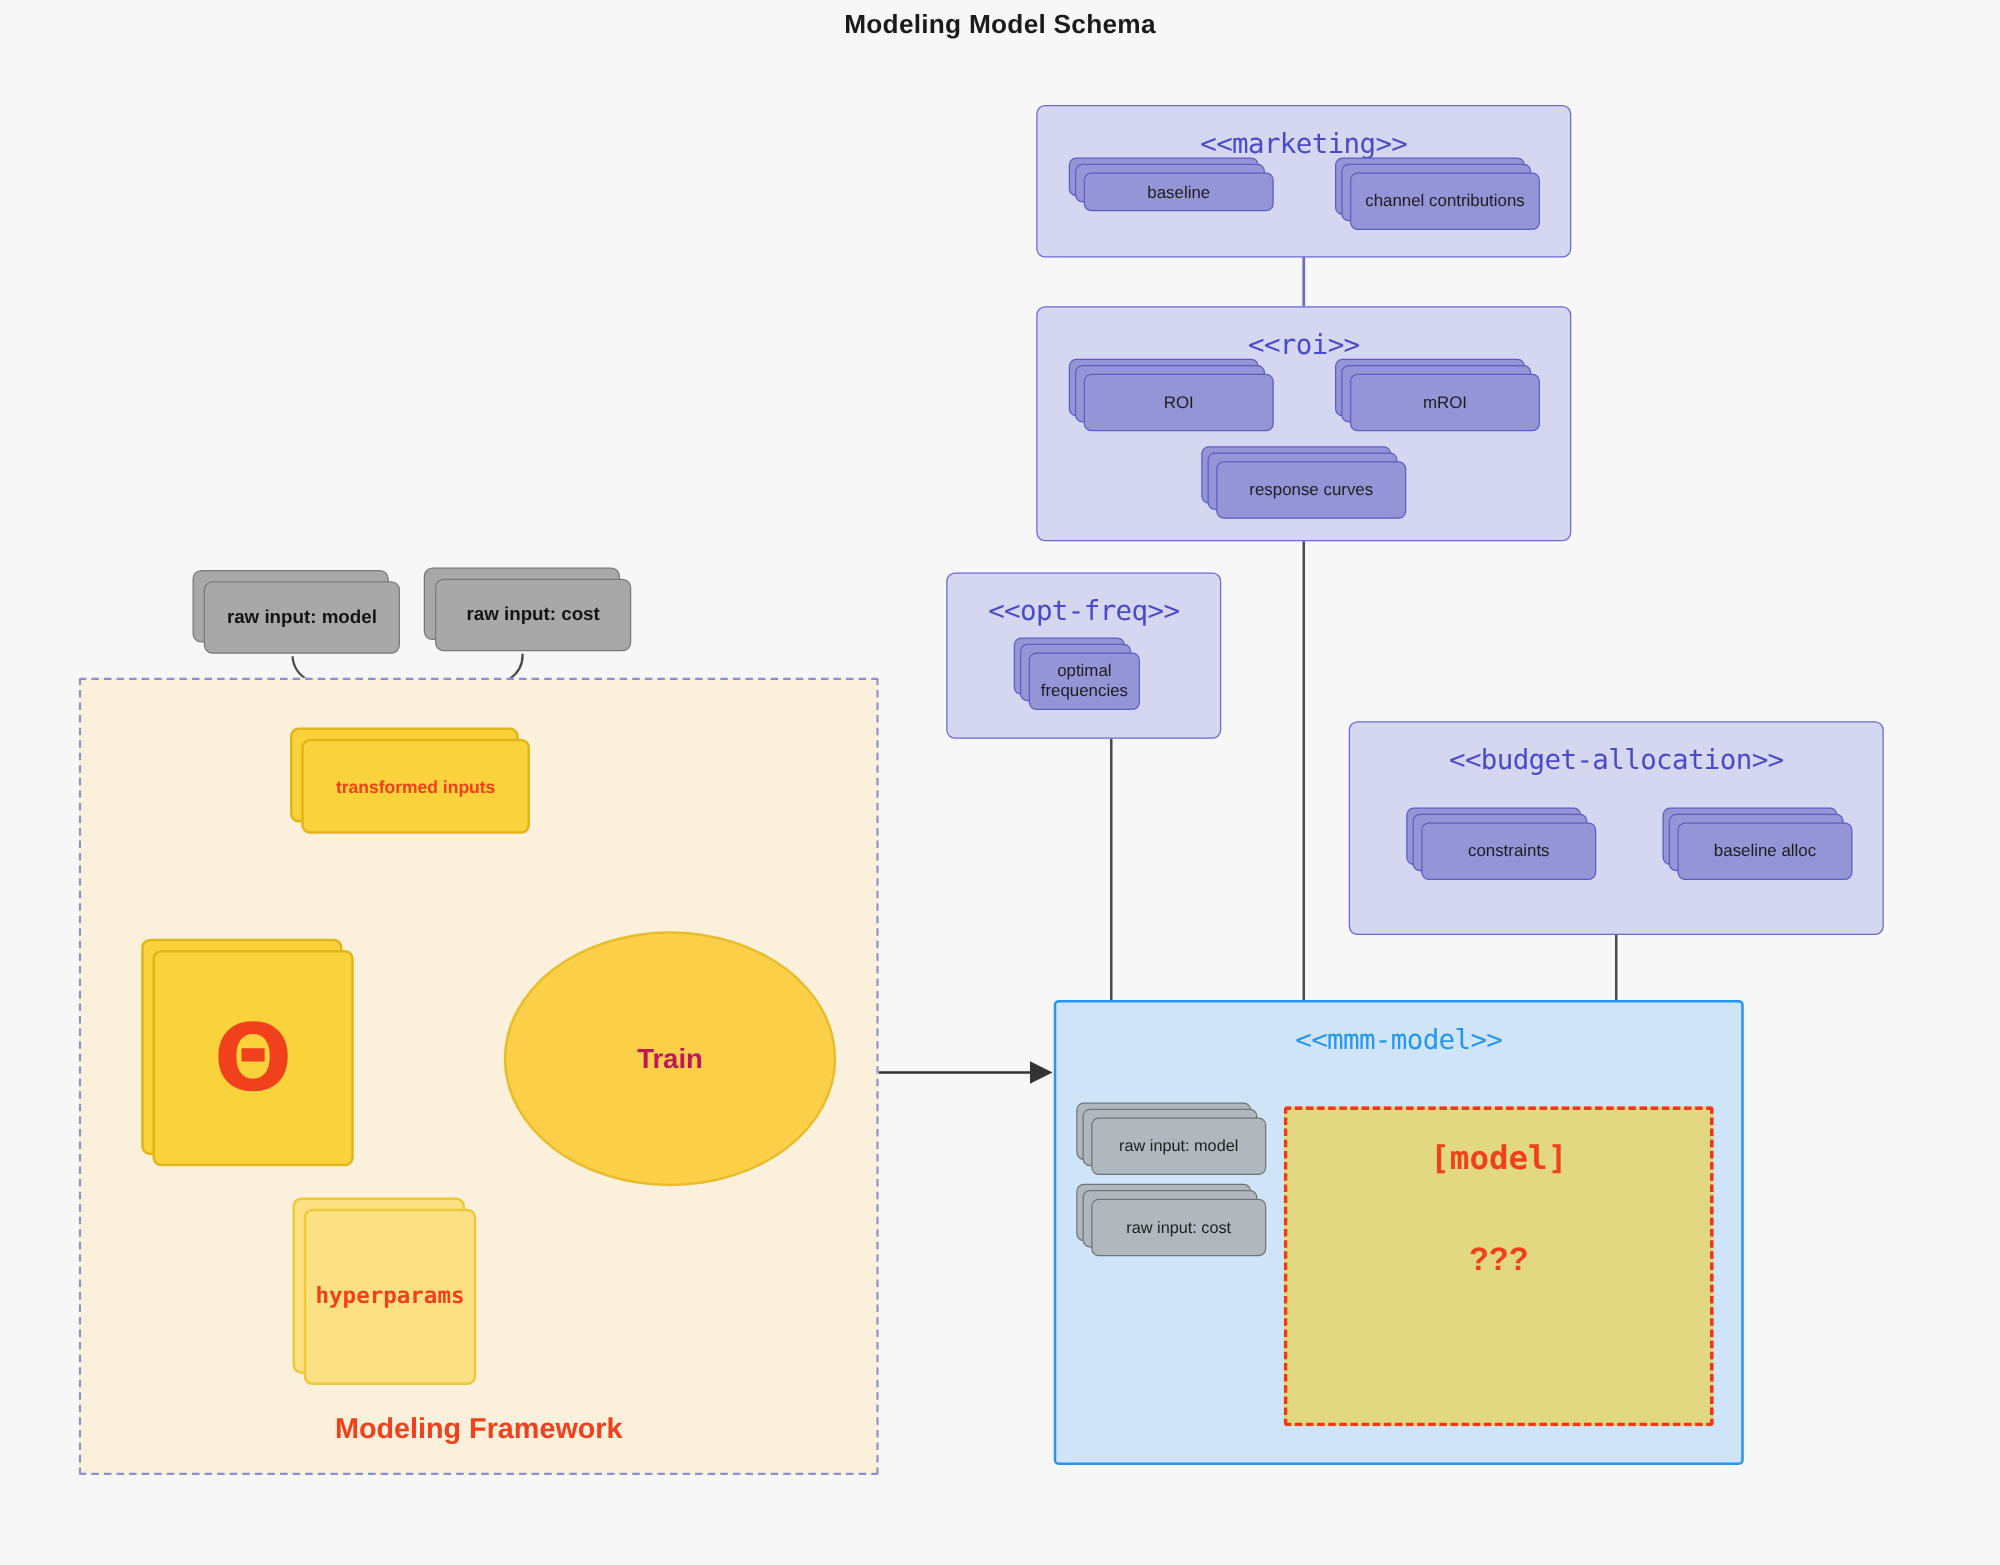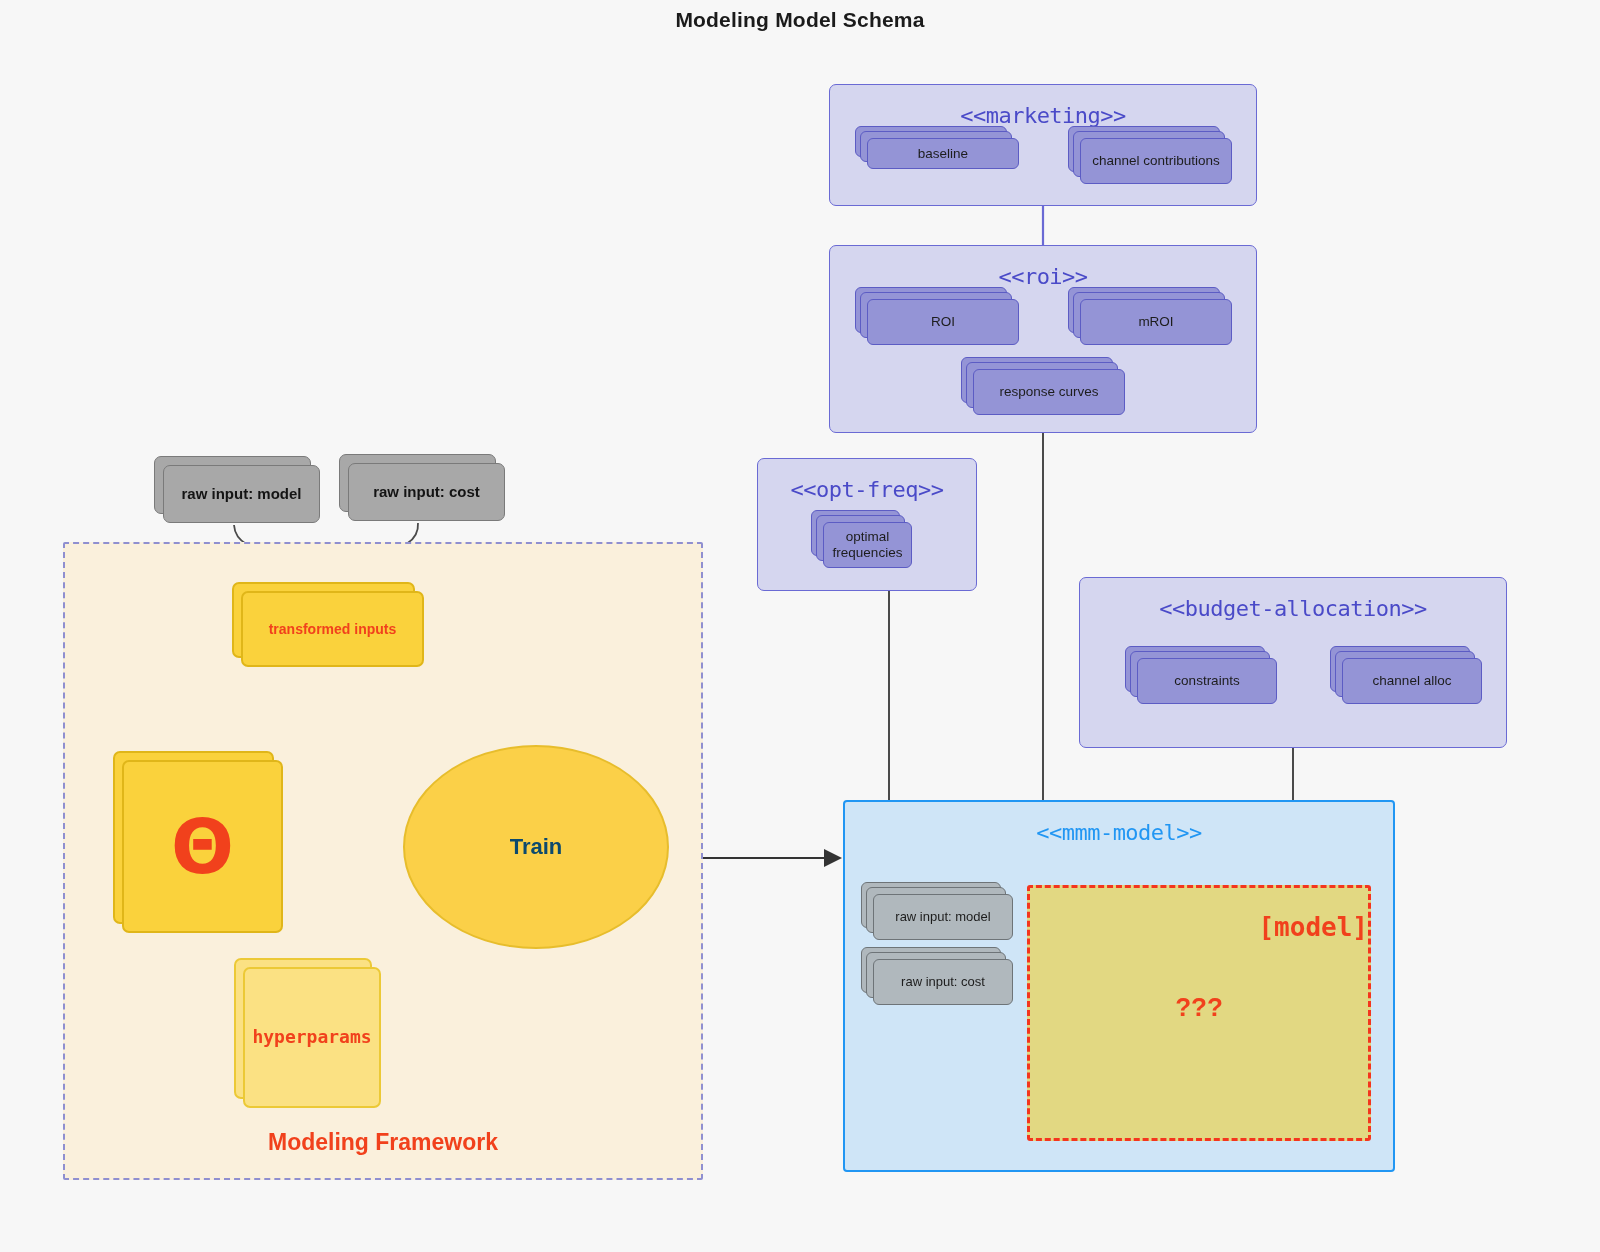--- a/index.html
+++ b/index.html
@@ -85,33 +85,33 @@
   .theta-glyph{
     font-family:"DejaVu Sans","Liberation Sans",sans-serif;
     font-size:74px;font-weight:bold;color:#f1411c;line-height:1;
   }
 
   
   .ellipse{
     position:absolute;border-radius:50%;
     background:#fbd048;border:2px solid #e7bd2c;
     display:flex;align-items:center;justify-content:center;
-    font-size:22px;font-weight:bold;color:#0c4a6e;
+    font-size:22px;font-weight:bold;color:#be185d;
     box-sizing:border-box;
   }
 
   
   .model-slot{
     position:absolute;box-sizing:border-box;
     background:#e2d882;
     border:3px dashed #f4351e;
     border-radius:3px;
   }
   .model-slot .slot-title{
-    position:absolute;left:0;right:0;top:24px;text-align:right;
+    position:absolute;left:0;right:0;top:24px;text-align:center;
     font-family:"DejaVu Sans Mono","Liberation Mono",monospace;
     font-size:26px;font-weight:bold;color:#f1411c;
   }
   .model-slot .slot-unknown{
     position:absolute;left:0;right:0;top:104px;text-align:center;
     font-size:26px;font-weight:bold;color:#f1411c;
   }
 </style>
 </head>
 <body>
@@ -210,21 +210,21 @@
   <div class="pkg" style="left:1079px;top:577px;width:428px;height:171px;">
     <div class="pkg-title">&lt;&lt;budget-allocation&gt;&gt;</div>
     <div class="card node-purple" style="left:57px;top:80px;width:140px;height:46px;">
       <div class="shadow2"></div>
       <div class="shadow1"></div>
       <div class="face">constraints</div>
     </div>
     <div class="card node-purple" style="left:262px;top:80px;width:140px;height:46px;">
       <div class="shadow2"></div>
       <div class="shadow1"></div>
-      <div class="face">channel alloc</div>
+      <div class="face">baseline alloc</div>
     </div>
   </div>
 
   <div class="pkg blue" style="left:843px;top:800px;width:552px;height:372px;">
     <div class="pkg-title">&lt;&lt;mmm-model&gt;&gt;</div>
 
     <div class="card node-grey" style="left:28px;top:92px;width:140px;height:46px;">
       <div class="shadow2"></div>
       <div class="shadow1"></div>
       <div class="face">raw input: model</div>

